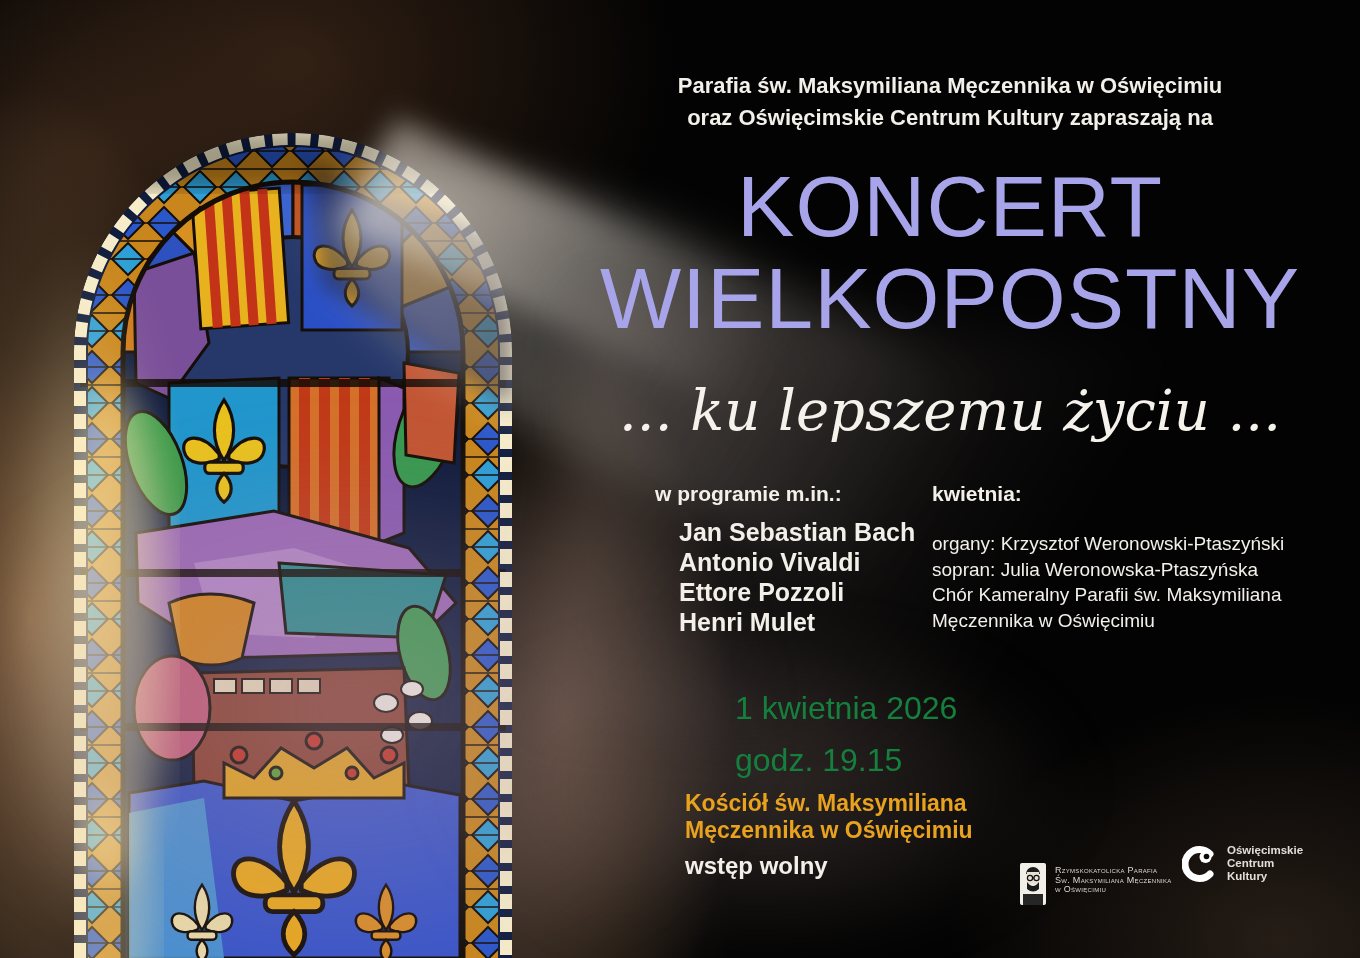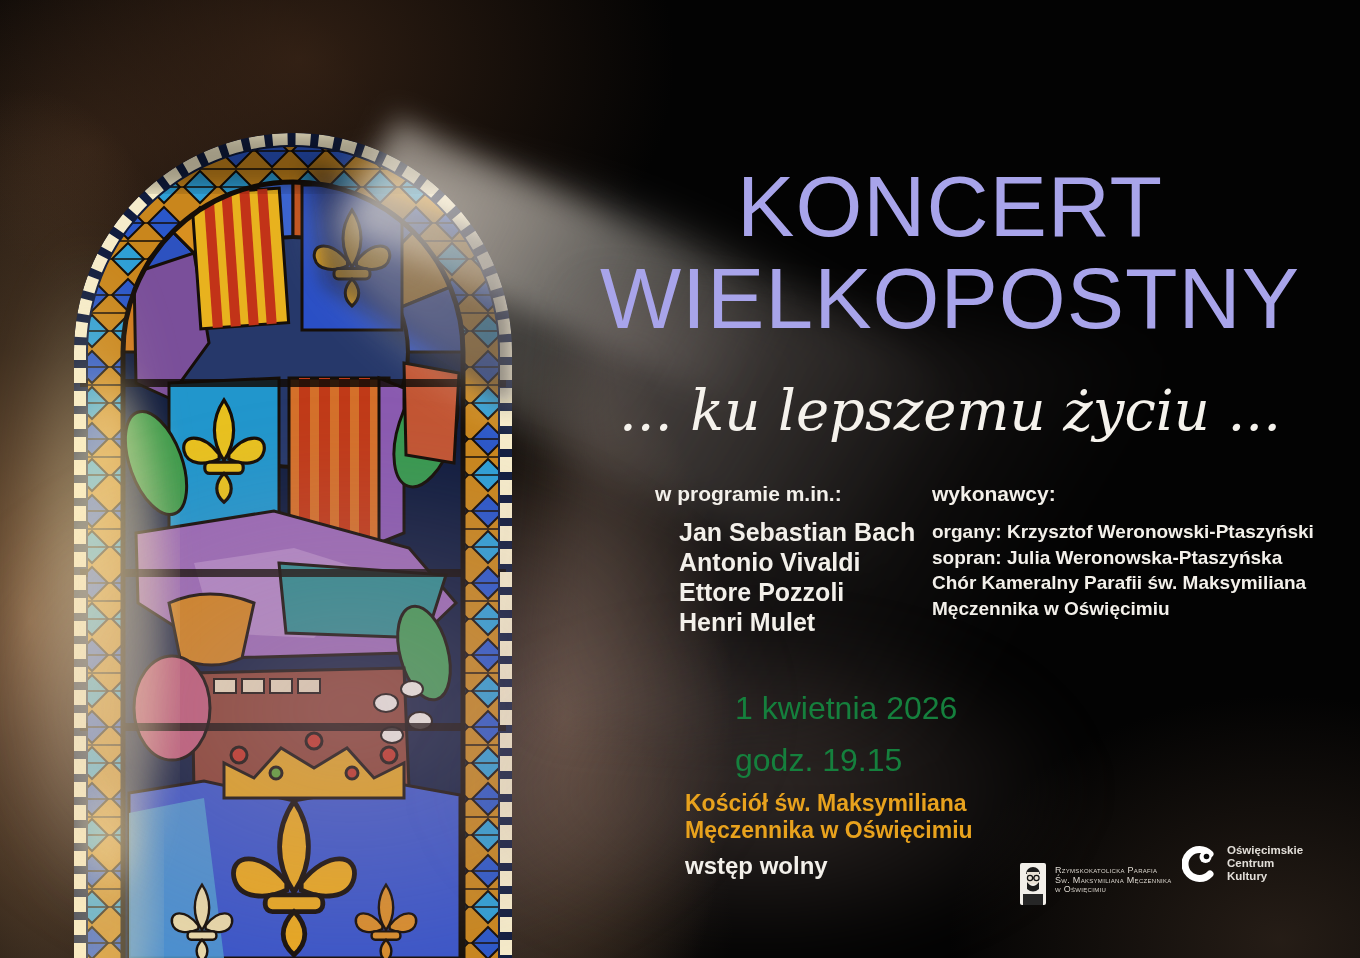--- a/index.html
+++ b/index.html
@@ -35,21 +35,21 @@
   .window{left:74px;top:133px;width:438px;height:825px;}
   
   .txt{color:#f3f0ea;}
   .intro{left:570px;top:70px;width:760px;text-align:center;font-weight:bold;font-size:22px;line-height:32px;}
   .title{left:540px;top:160px;width:820px;text-align:center;font-weight:normal;font-size:86px;line-height:92px;letter-spacing:1px;}
   .motto{left:560px;top:372px;width:780px;text-align:center;font-family:"DejaVu Serif",serif;font-style:italic;font-size:56px;line-height:78px;color:#f5f2ec;}
   .program{left:655px;top:481px;}
   .colhead{font-weight:bold;font-size:21px;line-height:26px;}
   .program .items{margin-top:10px;font-weight:bold;font-size:25px;line-height:30px;margin-left:24px;}
   .performers{left:932px;top:481px;}
-  .performers .lines{margin-top:12px;font-weight:bold;font-size:19px;line-height:25.5px;}
+  .performers .lines{margin-top:24px;font-weight:normal;font-size:19px;line-height:25.5px;}
   .when{left:688px;top:682px;font-weight:400;font-size:32px;line-height:52px;color:#15803d;margin-left:47px;}
   .venue{left:685px;top:790px;font-weight:bold;font-size:23px;line-height:27px;}
   .admission{left:685px;top:851px;font-weight:bold;font-size:24px;line-height:30px;}
   
   .parish-logo{left:1020px;top:863px;display:flex;gap:9px;align-items:flex-start;}
   .parish-text{padding-top:3px;font-size:9px;line-height:9.5px;font-variant:small-caps;letter-spacing:.3px;color:#dfdad2;}
   .ock-logo{left:1182px;top:844px;display:flex;gap:9px;align-items:center;}
   .ock-text{font-weight:bold;font-size:11.5px;line-height:13px;color:#e2ded8;}
 </style>
 </head>
@@ -162,40 +162,44 @@
     </g>
   </svg>
 
   <div class="layer glowL"></div>
   <div class="layer beam1"></div>
   <div class="layer beam1b"></div>
   <div class="layer beam2"></div>
   <div class="layer beam3"></div>
   <div class="layer beam4"></div>
 
+  <div class="layer txt intro">
+    <div>Parafia św. Maksymiliana Męczennika w Oświęcimiu</div>
+    <div>oraz Oświęcimskie Centrum Kultury zapraszają na</div>
+  </div>
 
   <div class="layer title" style="color: rgb(168, 164, 234);">
     <div>KONCERT</div>
     <div>WIELKOPOSTNY</div>
   </div>
 
   <div class="layer motto">... ku lepszemu życiu ...</div>
 
   <div class="layer txt program">
     <div class="colhead">w programie m.in.:</div>
     <div class="items">
       <div>Jan Sebastian Bach</div>
       <div>Antonio Vivaldi</div>
       <div>Ettore Pozzoli</div>
       <div>Henri Mulet</div>
     </div>
   </div>
 
   <div class="layer txt performers">
-    <div class="colhead">wykonawcy:</div>
+    <div class="colhead">kwietnia:</div>
     <div class="lines">
       <div>organy: Krzysztof Weronowski-Ptaszyński</div>
       <div>sopran: Julia Weronowska-Ptaszyńska</div>
       <div>Chór Kameralny Parafii św. Maksymiliana</div>
       <div>Męczennika w Oświęcimiu</div>
     </div>
   </div>
 
   <div class="layer when">
     <div>1 kwietnia 2026</div>

